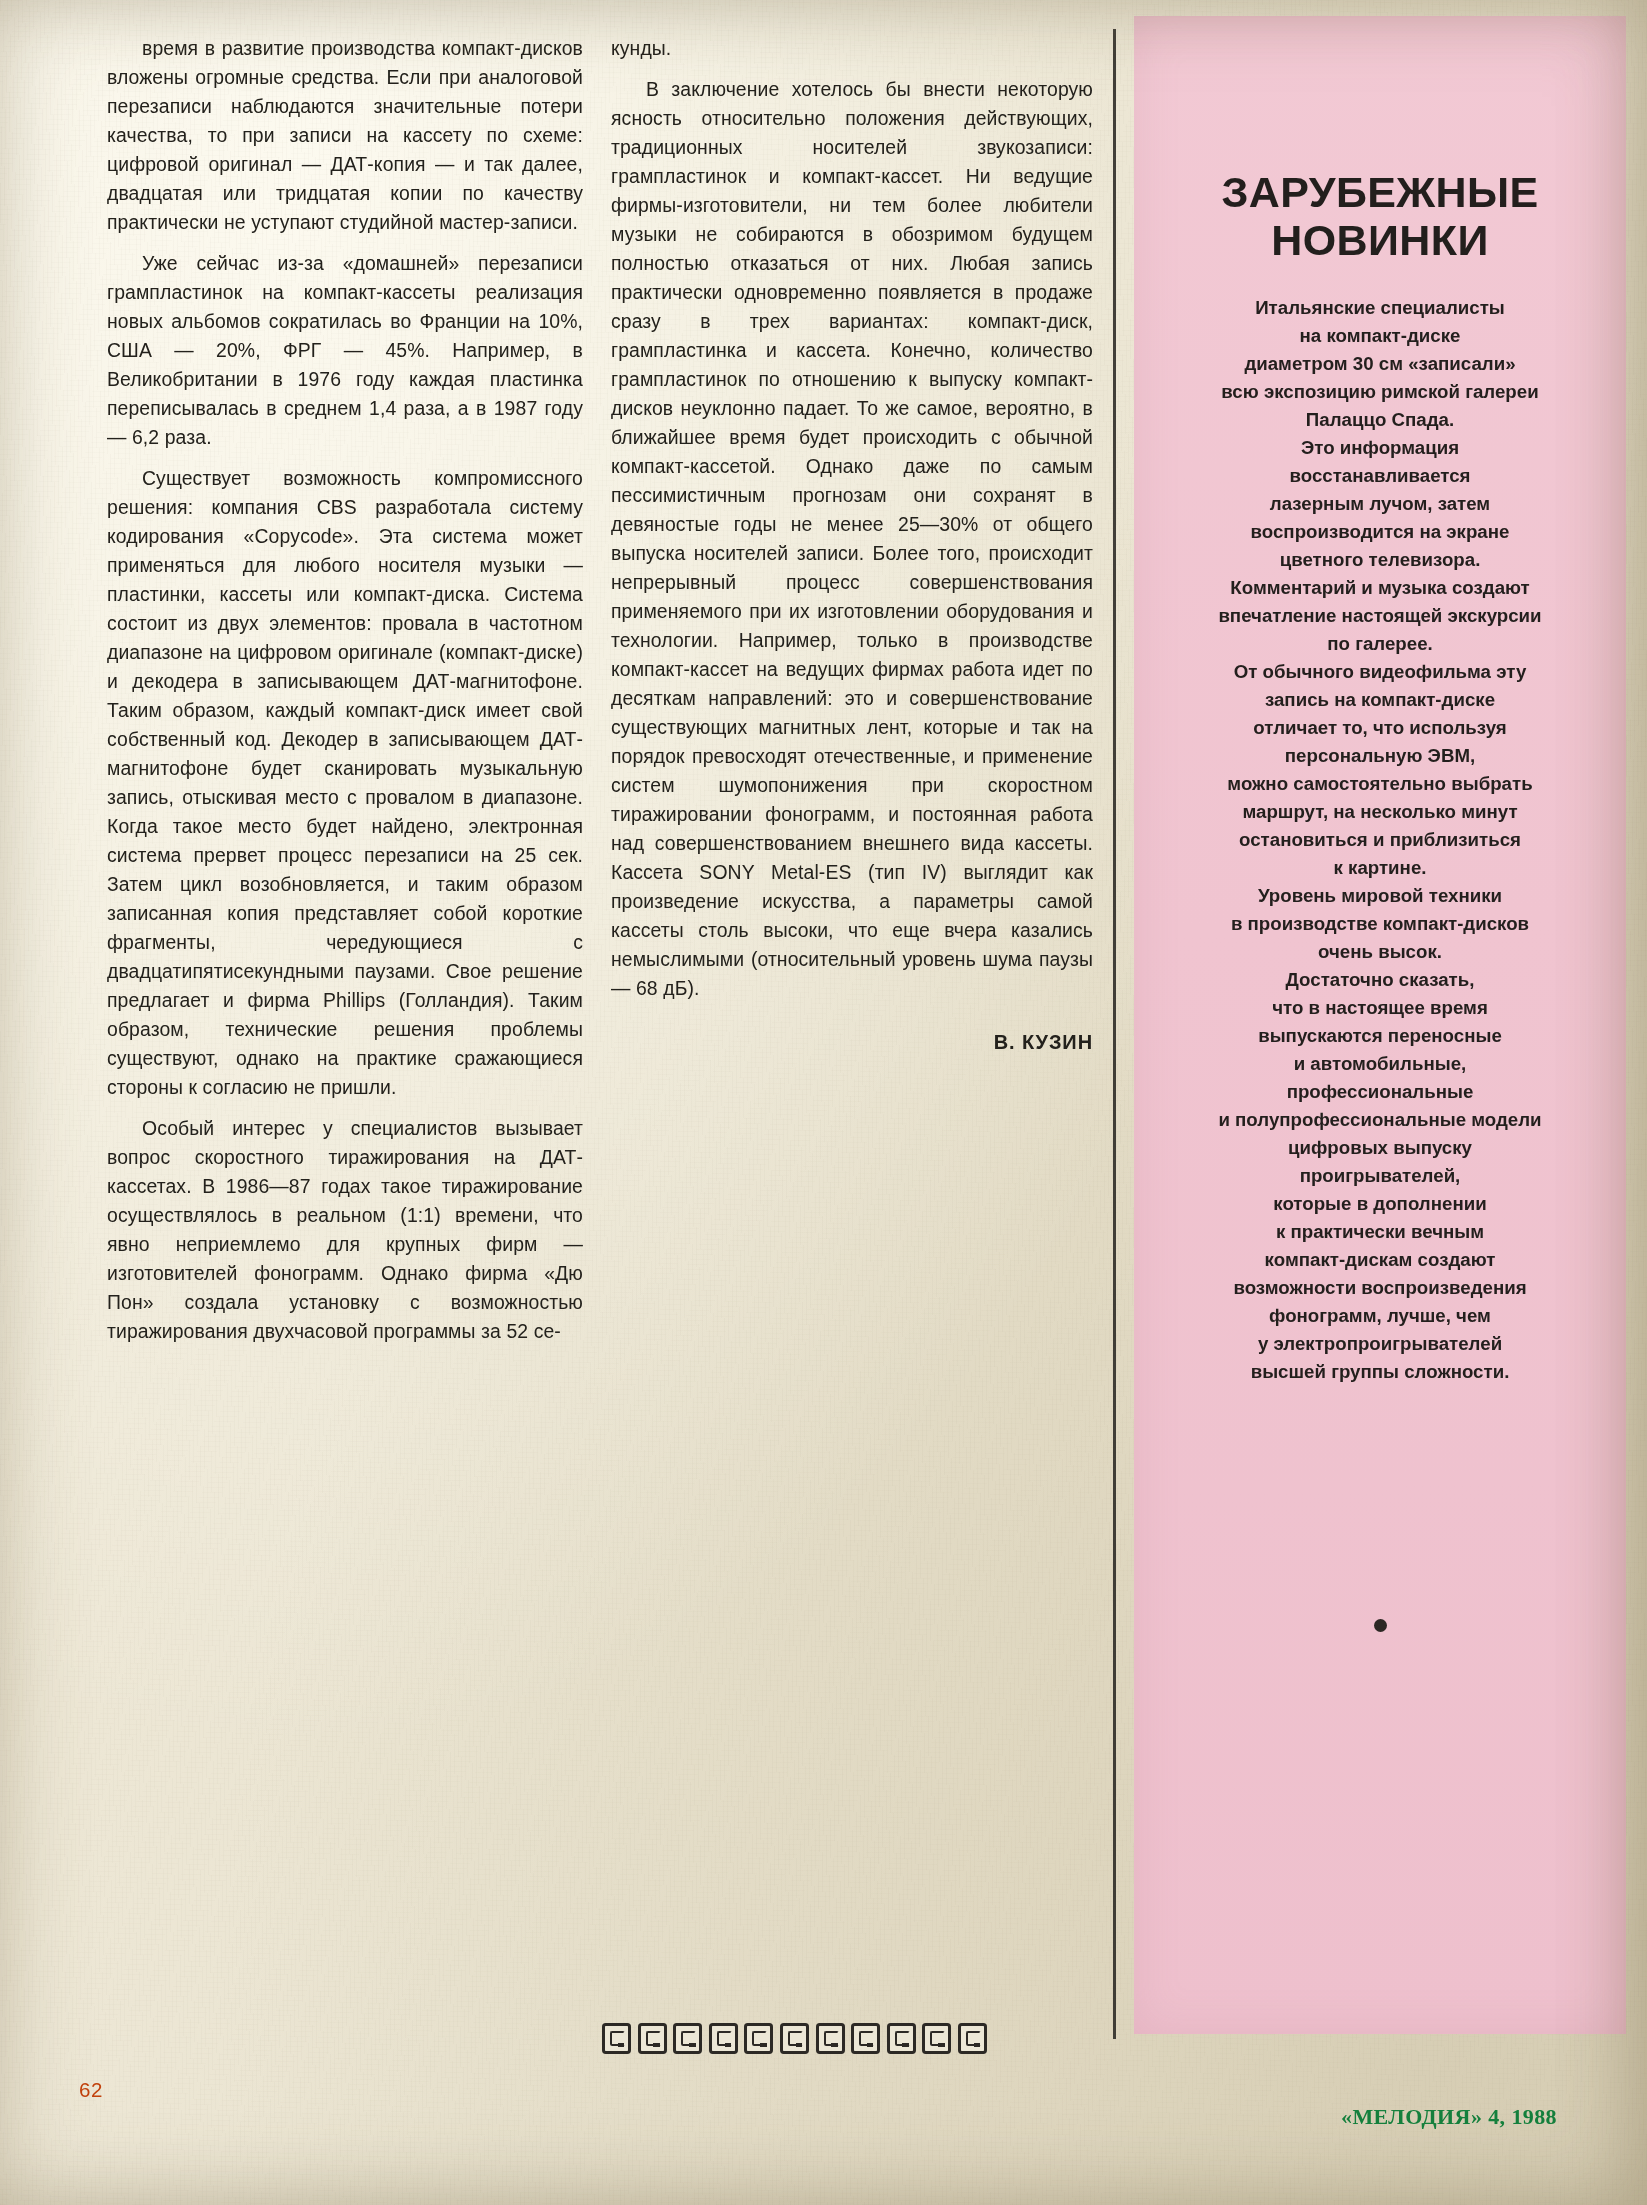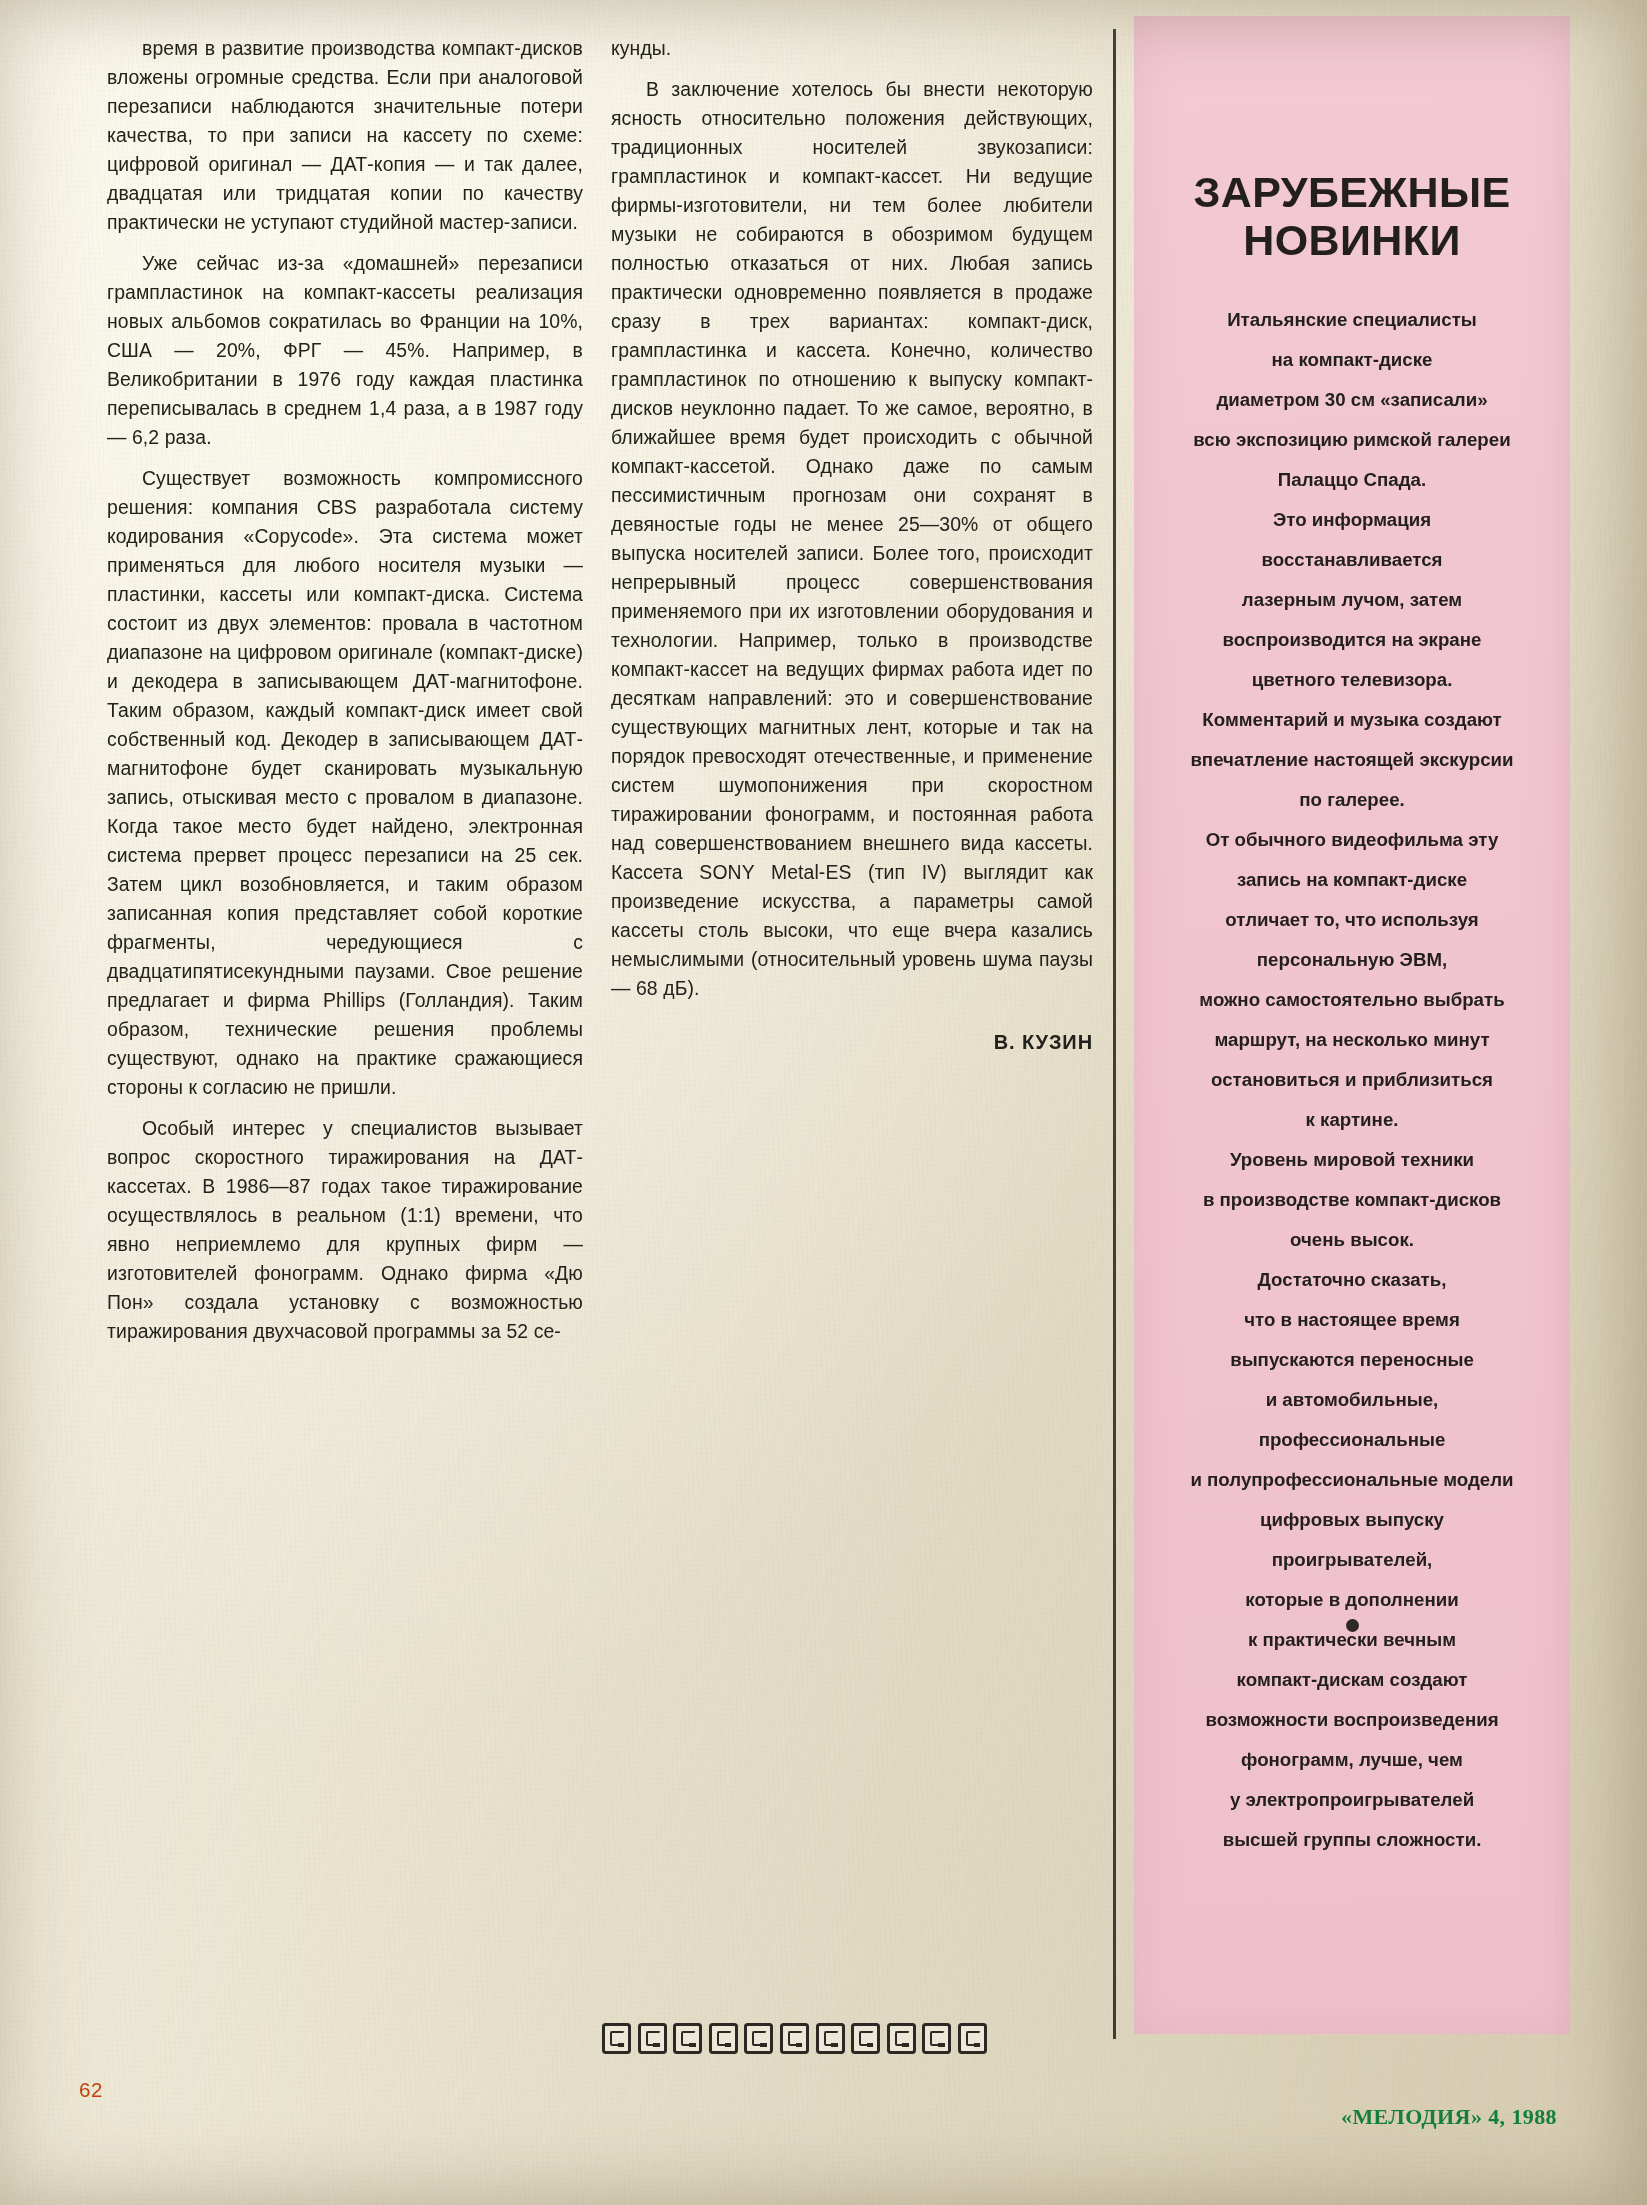--- a/index.html
+++ b/index.html
@@ -56,41 +56,41 @@
   #col2{left:611px;top:34px;width:482px;}
 
   
   .vrule{
     position:absolute;left:1113px;top:29px;width:2.9px;height:2010px;
     background:#2a2823;opacity:.88;
   }
 
   
   .panel{
-    position:absolute;left:1134px;top:16px;width:436px;height:2018px;
+    position:absolute;left:1134px;top:16px;width:492px;height:2018px;
     background:linear-gradient(178deg,#f2c9d4 0%,#f0c4d0 45%,#eec0cd 100%);
     box-shadow:inset 0 0 44px rgba(190,130,150,.22);
   }
   .panel-inner{position:absolute;inset:0;padding:0 19px;box-sizing:border-box;}
   .panel-title{
     position:absolute;left:0;right:0;top:123px;
     text-align:center;
     font-size:43px;line-height:48px;
     font-weight:bold;letter-spacing:0.4px;
     color:#231f1d;
     padding:0 13px;
   }
   .panel-body{
     position:absolute;left:11.7px;right:11.7px;top:278px;
     text-align:center;
     font-size:18.7px;line-height:28px;
     font-weight:bold;
     color:#231f1d;
   }
-  .panel-body div{margin:12px;text-align:center;}
+  .panel-body div{margin:0;text-align:center;}
   .panel-dot{
     position:absolute;left:0;right:0;top:1603px;
     text-align:center;
   }
   .panel-dot span{
     display:inline-block;width:13px;height:13px;border-radius:50%;
     background:#2c2824;
   }
 
   

